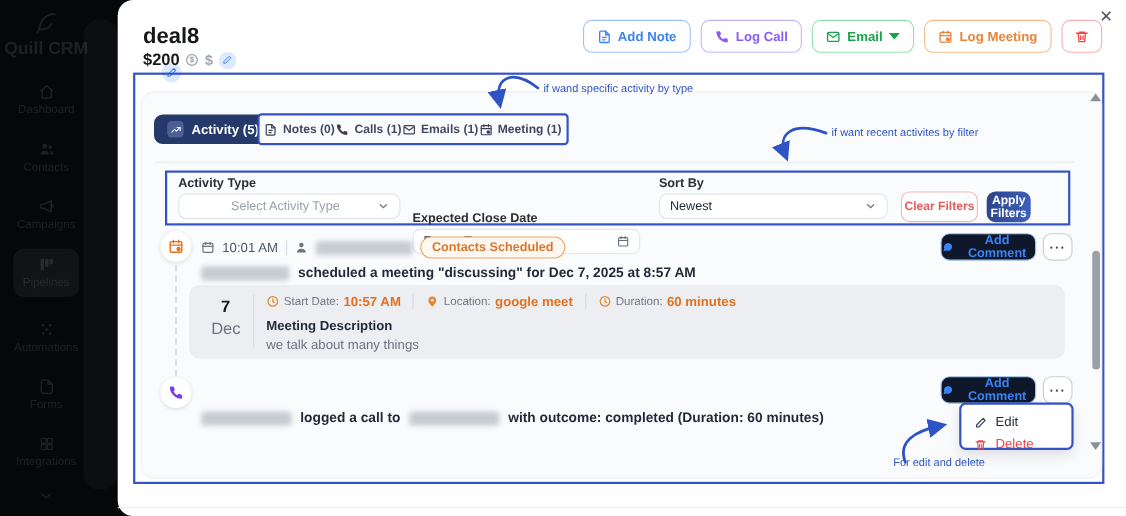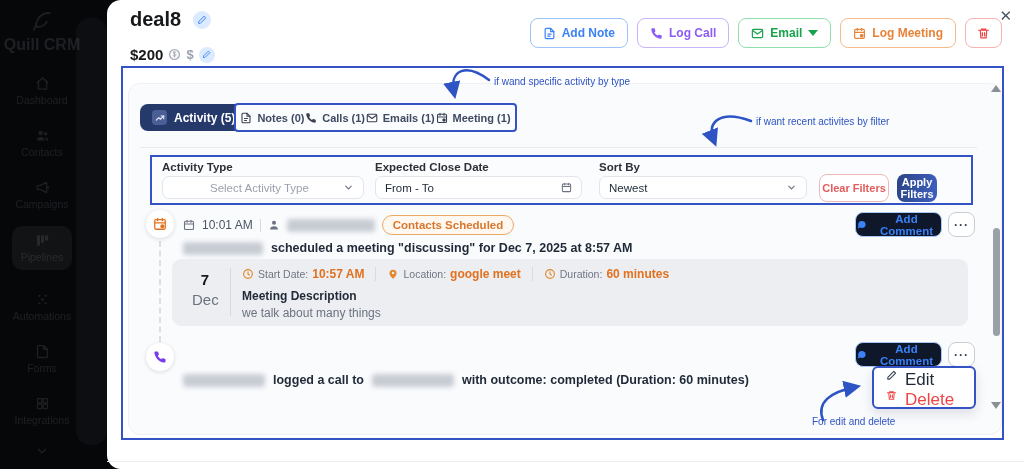--- a/index.html
+++ b/index.html
@@ -17,21 +17,21 @@
   .side-item { display:flex; flex-direction:column; align-items:center; gap:3px; margin-top:22px; font-size:10.5px; }
   .side-item .ic { width:15px; height:15px; }
   .side-item.active { background:rgba(255,255,255,0.05); border-radius:10px; padding:7px 9px; margin-top:16px; }
   .side-chevron { margin-top:18px; }
   .side-chevron .ic { width:14px; height:14px; }
 
   
   .modal { position:absolute; left:107px; top:0; width:917px; height:469px; background:#ffffff; border-radius:14px 0 0 14px; }
   .close-x { position:absolute; right:12px; top:8px; font-size:15px; color:#4b5563; cursor:pointer; line-height:1; }
 
-  .deal-title { position:absolute; left:23px; top:8px; display:flex; align-items:center; gap:12px; }
+  .deal-title { position:absolute; left:23px; top:22px; display:flex; align-items:center; gap:12px;flex-direction:column; }
   .deal-title .t { font-size:20px; font-weight:bold; color:#17181a; }
   .edit-badge { width:18px; height:18px; border-radius:50%; background:#dbeafe; display:flex; align-items:center; justify-content:center; color:#3b82f6; }
   .edit-badge .ic { width:10px; height:10px; }
   .edit-badge.sm { width:16px; height:16px; }
   .edit-badge.sm .ic { width:9px; height:9px; }
   .deal-amount { position:absolute; left:23px; top:46px; display:flex; align-items:center; gap:5px; }
   .deal-amount .a { font-size:15px; font-weight:800; color:#17181a; }
   .coin { width:13px; height:13px; color:#a6abb4; }
   .cur { font-size:13px; font-weight:bold; color:#9ca3af; }
 
@@ -104,21 +104,21 @@
   .mlabel { font-size:10.5px; color:#707684; }
   .mval { font-size:12px; font-weight:bold; color:#e2711f; }
   .minfo .sep { width:1px; height:14px; background:#d7dade; }
   .pair { display:flex; align-items:center; gap:4px; }
   .mdesc-t { position:absolute; left:70px; top:30px; font-size:12px; font-weight:bold; color:#1f2937; }
   .mdesc-b { position:absolute; left:70px; top:47px; font-size:12px; color:#6b7280; }
   .ccard .ctitle { position:absolute; left:15px; top:11px; font-size:12px; font-weight:bold; color:#1f2937; }
 
   
   .menu { position:absolute; left:765px; top:366px; width:104px; height:43px; background:#fff; border:2px solid #3453c5; border-radius:6px; box-shadow:0 5px 12px rgba(15,25,60,0.12); z-index:6; }
-  .menu-item { height:20px; display:flex; align-items:flex-start; gap:8px; padding:0 12px; font-size:17px; cursor:pointer; }
+  .menu-item { height:20px; display:flex; align-items:flex-end; gap:8px; padding:0 12px; font-size:12px; cursor:pointer; }
   .menu-item .ic { width:11px; height:11px; }
   .menu-item.edit { color:#1f2937; margin-top:2px; }
   .menu-item.edit .ic { color:#374151; }
   .menu-item.delete { color:#ef4444; }
   .menu-item.delete .ic { color:#ef4444; }
 
   
   .sb-thumb { position:absolute; left:886px; top:228px; width:7px; height:108px; background:#9aa0a8; border-radius:4px; cursor:pointer; }
   .sb-up { position:absolute; left:884px; top:85px; width:0; height:0; border-left:5px solid transparent; border-right:5px solid transparent; border-bottom:7px solid #8a9097; cursor:pointer; }
   .sb-down { position:absolute; left:884px; top:402px; width:0; height:0; border-left:5px solid transparent; border-right:5px solid transparent; border-top:7px solid #8a9097; cursor:pointer; }
@@ -436,21 +436,21 @@
         <div class="fctrl ph" style="width:202px;">
           <span>Select Activity Type</span>
           <span class="spacer"></span>
           <span class="ic">
               <svg viewBox="0 0 24 24">
                 <use href="#s-chevron"></use>
               </svg>
             </span>
         </div>
       </div>
-      <div class="fgroup" style="left:223px; width:207px;">
+      <div class="fgroup" style="left:223px; width:207px;margin-top:32px;">
         <div class="flabel">Expected Close Date</div>
         <div class="fctrl" style="width:207px;">
           <span>From - To</span>
           <span class="spacer"></span>
           <span class="ic">
               <svg viewBox="0 0 24 24">
                 <use href="#s-calendar"></use>
               </svg>
             </span>
         </div>

